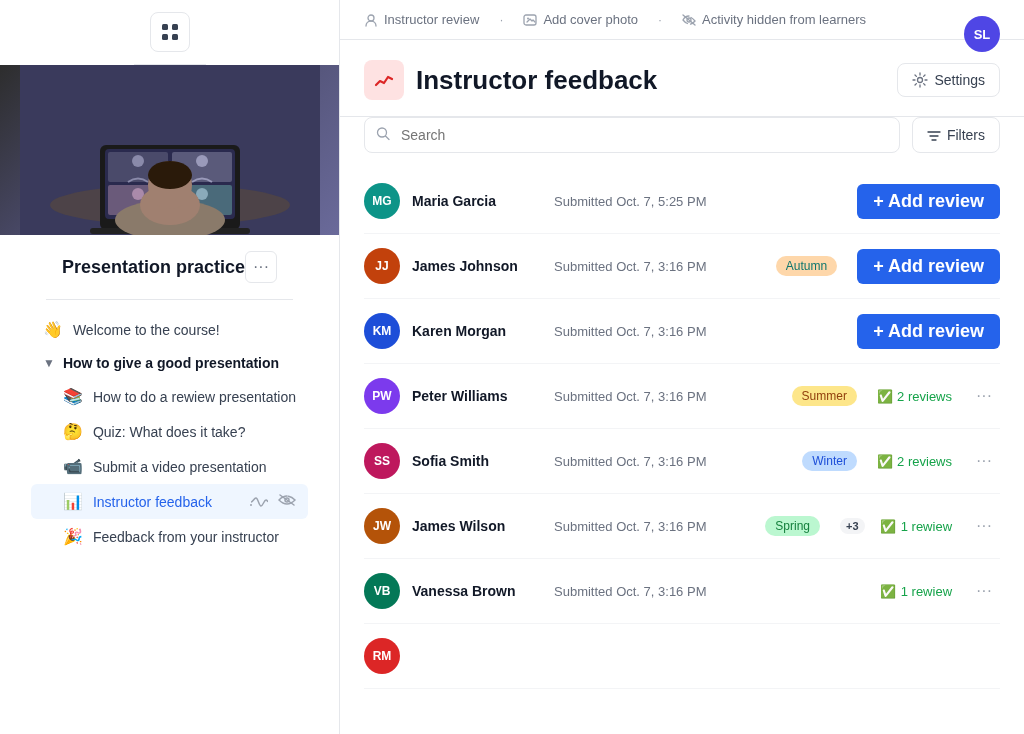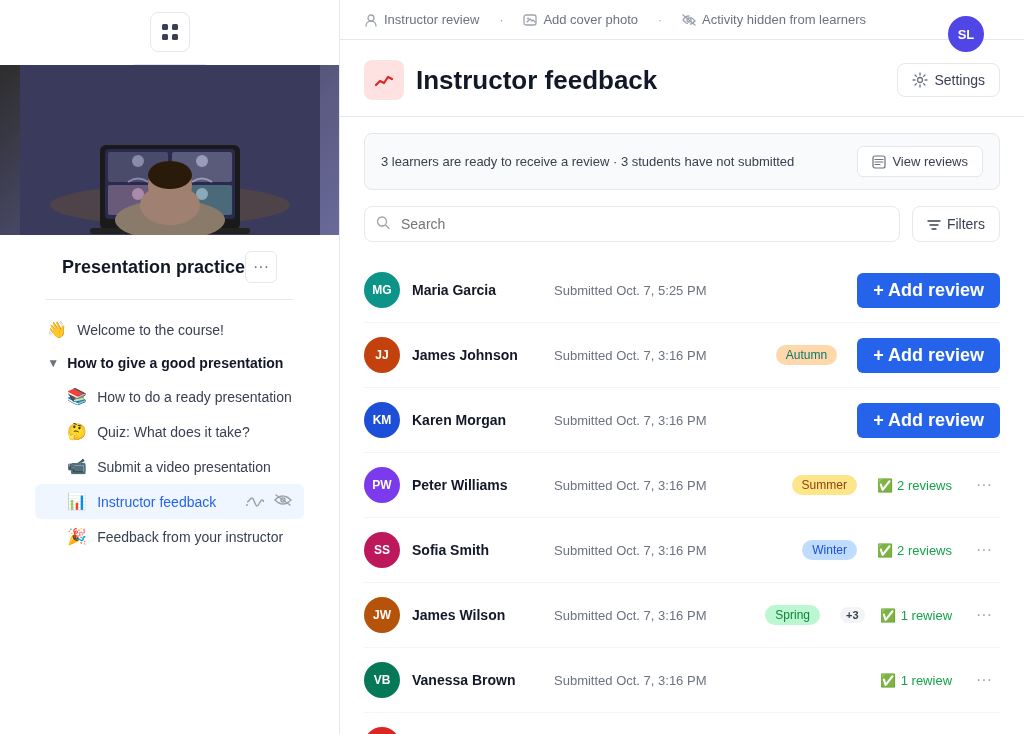--- a/index.html
+++ b/index.html
@@ -138,21 +138,21 @@
 
     .user-avatar {
       width: 36px; height: 36px;
       border-radius: 50%;
       background: #4f46e5;
       color: #fff;
       font-size: 13px;
       font-weight: 700;
       display: flex; align-items: center; justify-content: center;
       position: fixed;
-      top: 16px; right: 40px;
+      top: 16px; right: 24px;
     }
 
     .page-header {
       padding: 20px 24px 16px;
       display: flex;
       align-items: center;
       justify-content: space-between;
       border-bottom: 1px solid #e5e7eb;
     }
 
@@ -414,21 +414,21 @@
       <span>Welcome to the course!</span>
     </div>
 
     <div class="section-header">
       <span class="chevron">▼</span>
       <span>How to give a good presentation</span>
     </div>
 
     <div class="nav-item" style="padding-left: 32px;">
       <span class="emoji">📚</span>
-      <span>How to do a ready presentation</span>
+      <span>How to do a rewiew presentation</span>
     </div>
 
     <div class="nav-item" style="padding-left: 32px;">
       <span class="emoji">🤔</span>
       <span>Quiz: What does it take?</span>
     </div>
 
     <div class="nav-item" style="padding-left: 32px;">
       <span class="emoji">📹</span>
       <span>Submit a video presentation</span>
@@ -501,32 +501,20 @@
     </div>
     <button class="settings-btn">
       <svg width="16" height="16" viewBox="0 0 16 16" fill="none">
         <circle cx="8" cy="8" r="2.5" stroke="#6b7280" stroke-width="1.3" fill="none"></circle>
         <path d="M8 1v2M8 13v2M1 8h2M13 8h2M3 3l1.4 1.4M11.6 11.6L13 13M13 3l-1.4 1.4M4.4 11.6L3 13" stroke="#6b7280" stroke-width="1.3" stroke-linecap="round"></path>
       </svg>
       <span>Settings</span>
     </button>
   </div>
 
-  <div class="status-banner">
-    <span>3 learners are ready to receive a review · 3 students have not submitted</span>
-    <button class="view-reviews-btn">
-      <svg width="14" height="14" viewBox="0 0 14 14" fill="none">
-        <rect x="1" y="1" width="12" height="12" rx="2" stroke="#6b7280" stroke-width="1.2" fill="none"></rect>
-        <line x1="3" y1="4.5" x2="11" y2="4.5" stroke="#6b7280" stroke-width="1.2" stroke-linecap="round"></line>
-        <line x1="3" y1="7" x2="11" y2="7" stroke="#6b7280" stroke-width="1.2" stroke-linecap="round"></line>
-        <line x1="3" y1="9.5" x2="8" y2="9.5" stroke="#6b7280" stroke-width="1.2" stroke-linecap="round"></line>
-      </svg>
-      <span>View reviews</span>
-    </button>
-  </div>
 
   <div class="search-filters-row">
     <div class="search-input-wrap">
       <span class="search-icon-pos">
         <svg width="14" height="14" viewBox="0 0 14 14" fill="none">
           <circle cx="6" cy="6" r="4.5" stroke="#9ca3af" stroke-width="1.3" fill="none"></circle>
           <line x1="9.5" y1="9.5" x2="13" y2="13" stroke="#9ca3af" stroke-width="1.3" stroke-linecap="round"></line>
         </svg>
       </span>
       <input type="text" class="search-input" placeholder="Search" style="">

